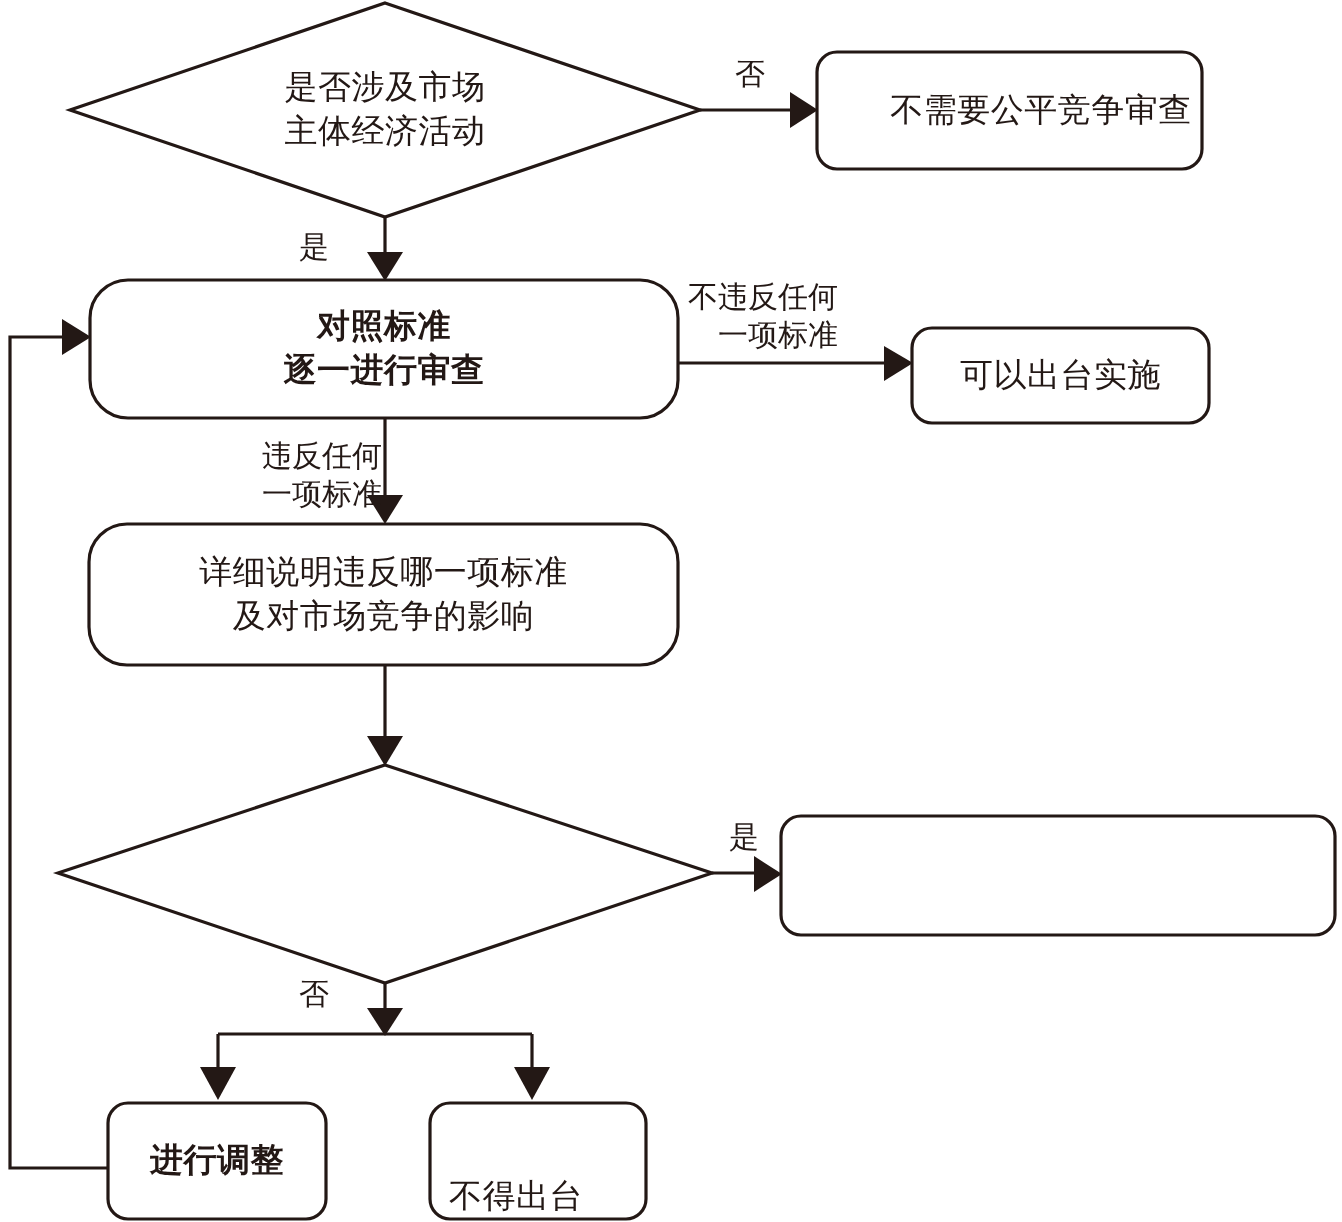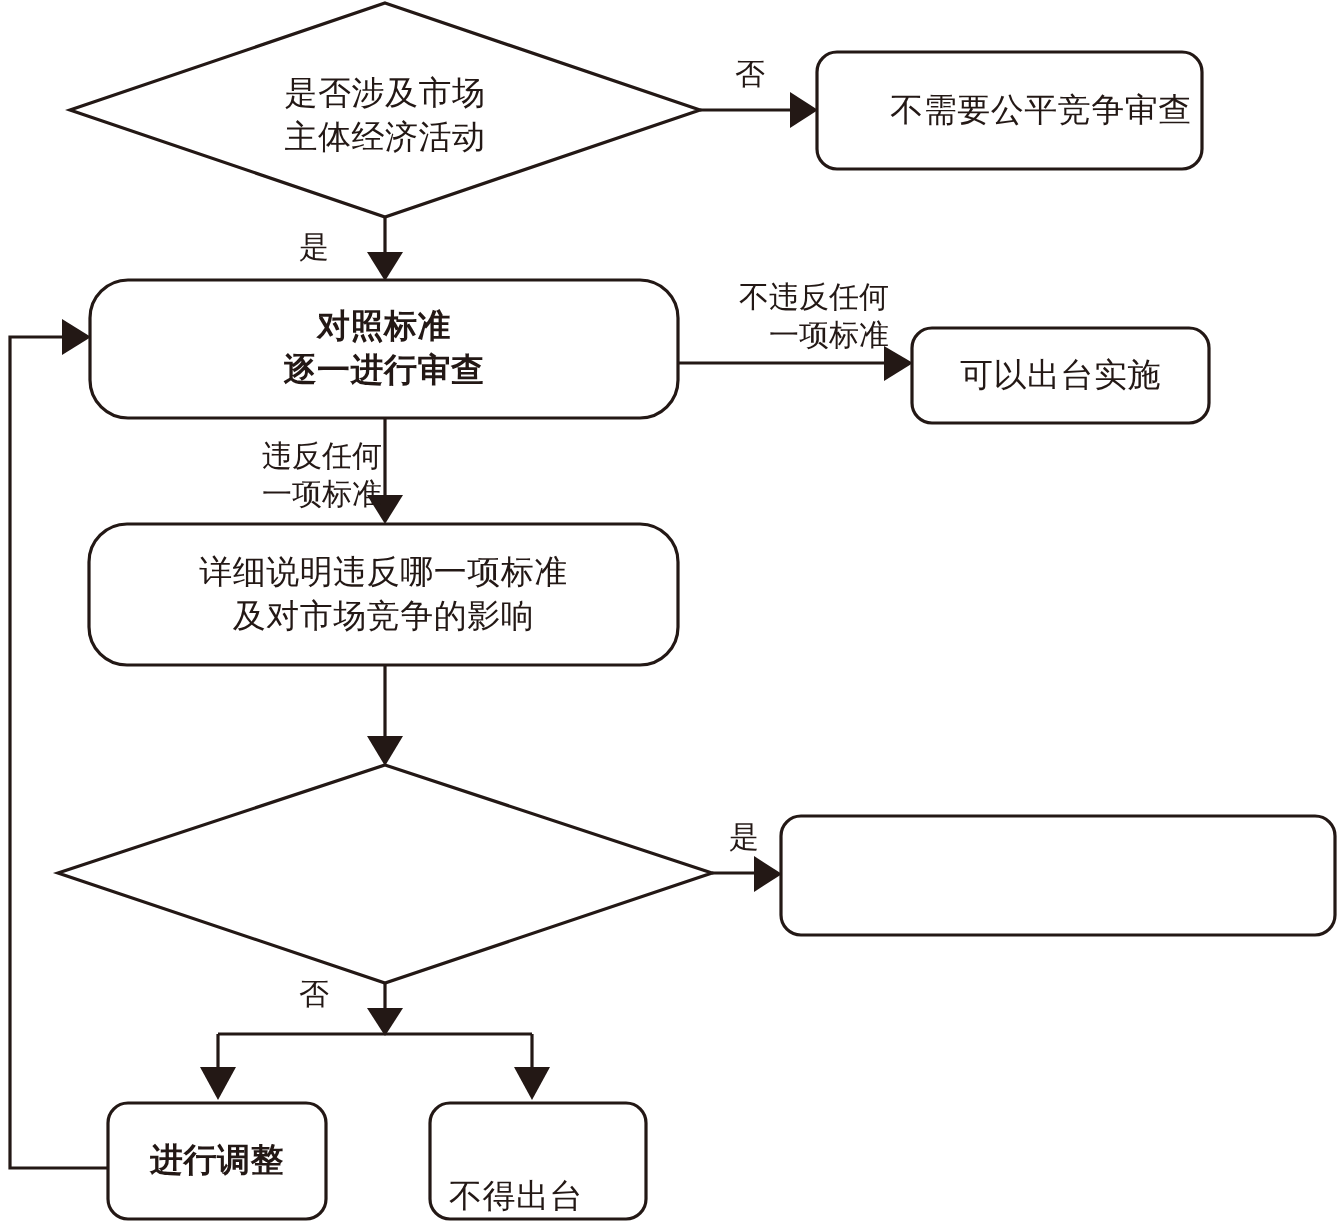--- a/index.html
+++ b/index.html
@@ -114,21 +114,21 @@
     <path class="edge" d="M218,1034 L218,1068"></path>
     <polygon class="arrowhead" points="200,1067 236,1067 218,1100"></polygon>
     <path class="edge" d="M532,1034 L532,1068"></path>
     <polygon class="arrowhead" points="514,1067 550,1067 532,1100"></polygon>
 
     <path class="edge" d="M108,1168 L10,1168 L10,337 L62,337"></path>
     <polygon class="arrowhead" points="62,319 91,337 62,355"></polygon>
 
   </svg>
 
-  <div class="node-text" style="left:155px; top:56px; width:460px; height:120px;font-family:Liberation Serif, serif;">是否涉及市场
+  <div class="node-text" style="left:155px; top:50px; width:460px; height:120px;font-family:Liberation Serif, serif;">是否涉及市场
 主体经济活动</div>
 
   <div class="node-text" style="left:817px; top:52px; width:448px; height:117px;">不需要公平竞争审查</div>
 
   <div class="node-text" style="left:90px; top:280px; width:588px; height:138px;font-weight:bold;">对照标准
 逐一进行审查</div>
 
   <div class="node-text" style="left:912px; top:328px; width:297px; height:95px;">可以出台实施</div>
 
   <div class="node-text" style="left:89px; top:524px; width:589px; height:141px;">详细说明违反哪一项标准
@@ -137,21 +137,21 @@
 
 
   <div class="node-text" style="left:108px; top:1103px; width:218px; height:116px;font-weight:bold;">进行调整</div>
 
   <div class="node-text" style="left:428px; top:1103px; width:176px; height:116px;margin-top:36px;">不得出台</div>
 
   <div class="edge-label" style="left:728px; top:55px; width:44px;">否</div>
 
   <div class="edge-label" style="left:292px; top:228px; width:44px;">是</div>
 
-  <div class="edge-label right-al" style="left:703px; top:278px; width:186px;text-align:right;">不违反任何
+  <div class="edge-label right-al" style="left:652px; top:278px; width:186px;text-align:right;">不违反任何
 一项标准</div>
 
   <div class="edge-label right-al" style="left:196px; top:437px; width:186px;">违反任何
 一项标准</div>
 
   <div class="edge-label" style="left:722px; top:818px; width:44px;">是</div>
 
   <div class="edge-label" style="left:292px; top:975px; width:44px;">否</div>
 
 </div>

